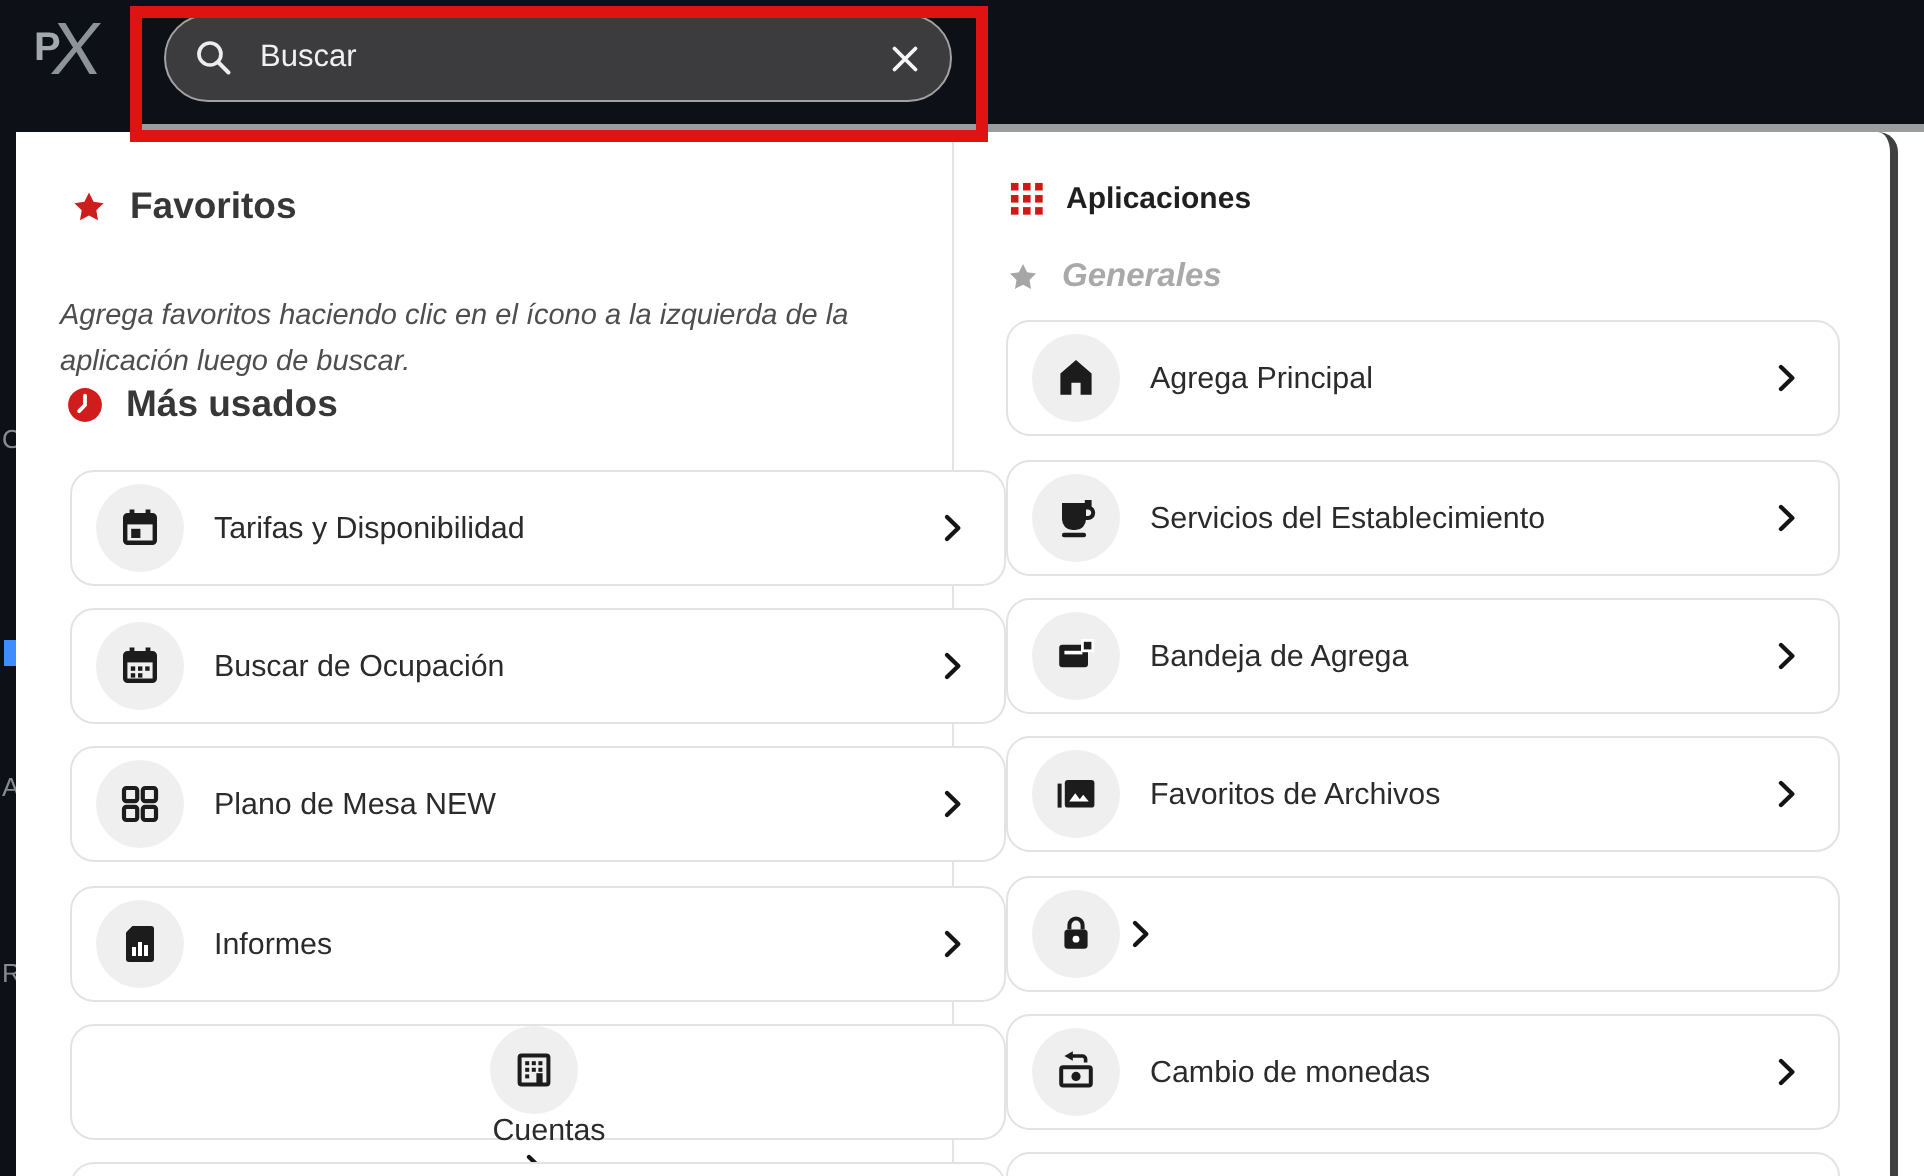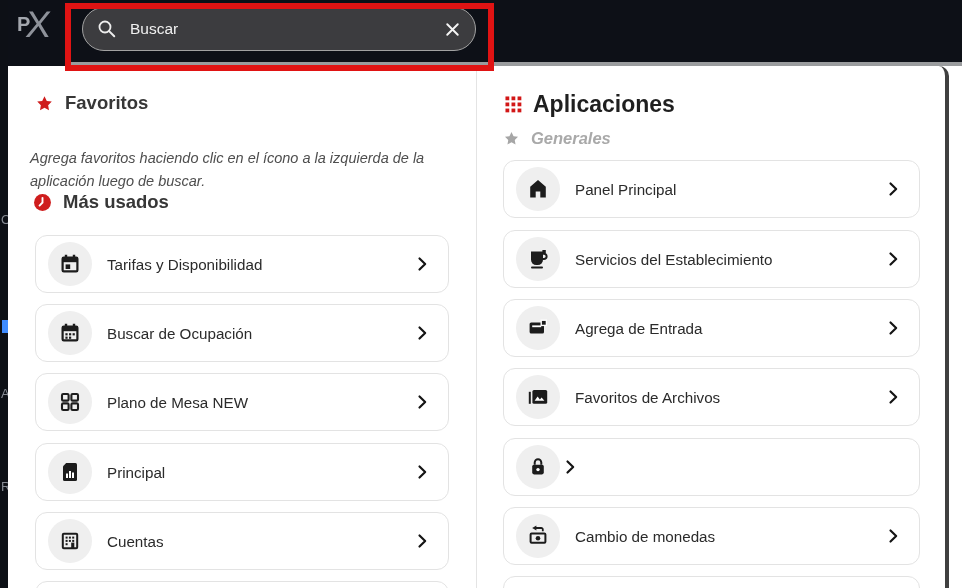--- a/index.html
+++ b/index.html
@@ -31,29 +31,29 @@
   
   .panel{position:absolute;left:8px;top:66px;width:941px;height:522px;background:#fff;
        border-right:4px solid #404040;border-radius:12px 10px 0 0;box-sizing:border-box;z-index:2;overflow:hidden;}
   .col-left{position:absolute;left:0;top:0;width:469px;height:522px;border-right:1px solid #e4e4e4;box-sizing:border-box;}
   .col-right{position:absolute;left:470px;top:0;right:0;height:522px;}
   .sec-header{position:absolute;display:flex;align-items:center;gap:11px;}
   .sec-header .t{font-size:18.5px;font-weight:700;color:#373737;}
   .fav-header{left:27px;top:26px;}
   .most-used{left:25px;top:125px;}
   .apps-header{left:27px;top:25px;}
-  .apps-header .t{color:#1f1f1f;font-size:23px;}
+  .apps-header .t{color:#1f1f1f;font-size:15px;}
   .generales{left:25px;top:63px;font-style:italic;}
   .generales .t{color:#a9a9a9;font-size:16.5px;}
   .hint{position:absolute;left:22px;top:66px;width:404px;font-style:italic;font-size:14.5px;
        color:#4e4e4e;line-height:1.62;}
   
   .card{position:absolute;height:58px;border:1px solid #e3e3e3;border-radius:12px;background:#fff;
        display:flex;align-items:center;padding:0 16px 0 12px;box-sizing:border-box;cursor:pointer;}
-  .card-l{left:27px;width:414px;}
+  .card-l{left:27px;width:468px;}
   .card-r{left:25px;width:417px;}
   .icon-circle{width:44px;height:44px;border-radius:50%;background:#efefef;display:flex;
        align-items:center;justify-content:center;flex:none;}
   .card-label{margin-left:15px;font-size:15.2px;color:#2b2b2b;flex:1;}
   .chev{flex:none;display:flex;}
 </style>
 </head>
 <body>
 
 <div class="left-strip">
@@ -160,29 +160,29 @@
 
     <div class="card card-l" style="top:377px;">
       <span class="icon-circle">
         <svg width="24" height="24" viewBox="0 0 24 24">
           <path d="M8.2 3h9.3A1.5 1.5 0 0 1 19 4.5v15a1.5 1.5 0 0 1-1.5 1.5h-11A1.5 1.5 0 0 1 5 19.5V6.2z" fill="#1c1c1c"></path>
           <rect x="8" y="13.5" width="2" height="4.5" fill="#fff"></rect>
           <rect x="11" y="11" width="2" height="7" fill="#fff"></rect>
           <rect x="14" y="12.5" width="2" height="5.5" fill="#fff"></rect>
         </svg>
       </span>
-      <span class="card-label">Principal</span>
-      <span class="chev">
-        <svg width="20" height="20" viewBox="0 0 24 24">
-            <path d="M9 5.4 15.8 12 9 18.6" fill="none" stroke="#141414" stroke-width="2.6" stroke-linecap="round" stroke-linejoin="round"></path>
-          </svg>
-      </span>
-    </div>
-
-    <div class="card card-l" style="top:446px;">
+      <span class="card-label">Informes</span>
+      <span class="chev">
+        <svg width="20" height="20" viewBox="0 0 24 24">
+            <path d="M9 5.4 15.8 12 9 18.6" fill="none" stroke="#141414" stroke-width="2.6" stroke-linecap="round" stroke-linejoin="round"></path>
+          </svg>
+      </span>
+    </div>
+
+    <div class="card card-l" style="top:446px;flex-direction:column;">
       <span class="icon-circle">
         <svg width="24" height="24" viewBox="0 0 24 24">
           <rect x="4.8" y="4.8" width="14.4" height="14.4" rx="1" fill="none" stroke="#1c1c1c" stroke-width="2"></rect>
           <rect x="7.6" y="7.6" width="2" height="2" fill="#1c1c1c"></rect>
           <rect x="10.9" y="7.6" width="2" height="2" fill="#1c1c1c"></rect>
           <rect x="14.2" y="7.6" width="2" height="2" fill="#1c1c1c"></rect>
           <rect x="7.6" y="10.9" width="2" height="2" fill="#1c1c1c"></rect>
           <rect x="10.9" y="10.9" width="2" height="2" fill="#1c1c1c"></rect>
           <rect x="14.2" y="10.9" width="2" height="2" fill="#1c1c1c"></rect>
           <rect x="7.6" y="14.2" width="2" height="2" fill="#1c1c1c"></rect>
@@ -222,21 +222,21 @@
       </svg>
       <span class="t">Generales</span>
     </div>
 
     <div class="card card-r" style="top:94px;">
       <span class="icon-circle">
         <svg width="24" height="24" viewBox="0 0 24 24">
           <path d="M12 3 4.2 9.8V20.4h5.5v-6h4.6v6h5.5V9.8z" fill="#1c1c1c"></path>
         </svg>
       </span>
-      <span class="card-label">Panel Principal</span>
+      <span class="card-label">Agrega Principal</span>
       <span class="chev">
         <svg width="20" height="20" viewBox="0 0 24 24">
             <path d="M9 5.4 15.8 12 9 18.6" fill="none" stroke="#141414" stroke-width="2.6" stroke-linecap="round" stroke-linejoin="round"></path>
           </svg>
       </span>
     </div>
 
     <div class="card card-r" style="top:164px;">
       <span class="icon-circle">
         <svg width="24" height="24" viewBox="0 0 24 24">
@@ -255,21 +255,21 @@
     </div>
 
     <div class="card card-r" style="top:233px;">
       <span class="icon-circle">
         <svg width="24" height="24" viewBox="0 0 24 24">
           <rect x="3.6" y="6.4" width="14.4" height="11.2" rx="1.6" fill="#1c1c1c"></rect>
           <rect x="6.2" y="9.4" width="9" height="1.8" fill="#fff"></rect>
           <rect x="15.2" y="4.2" width="5.2" height="5.2" fill="#1c1c1c" stroke="#fff" stroke-width="1.4"></rect>
         </svg>
       </span>
-      <span class="card-label">Agrega de Entrada</span>
+      <span class="card-label">Bandeja de Agrega</span>
       <span class="chev">
         <svg width="20" height="20" viewBox="0 0 24 24">
             <path d="M9 5.4 15.8 12 9 18.6" fill="none" stroke="#141414" stroke-width="2.6" stroke-linecap="round" stroke-linejoin="round"></path>
           </svg>
       </span>
     </div>
 
     <div class="card card-r" style="top:302px;">
       <span class="icon-circle">
         <svg width="24" height="24" viewBox="0 0 24 24">

